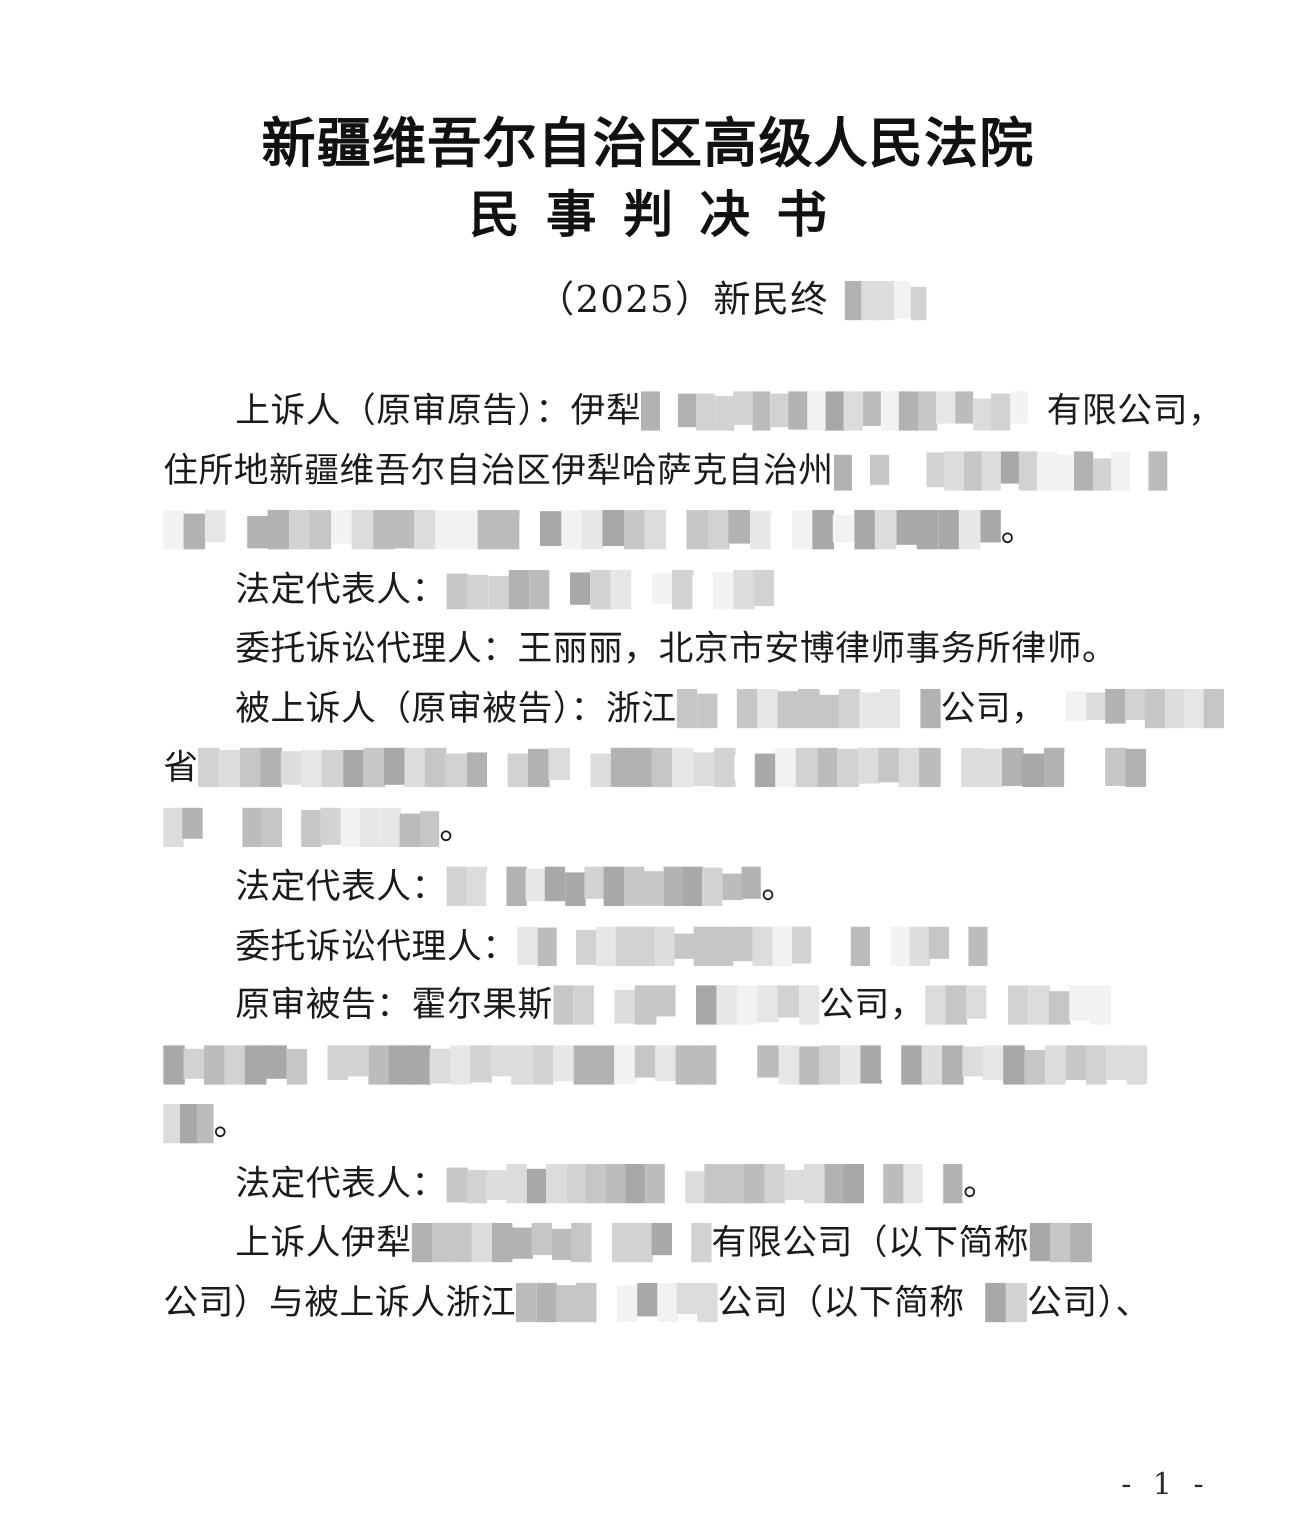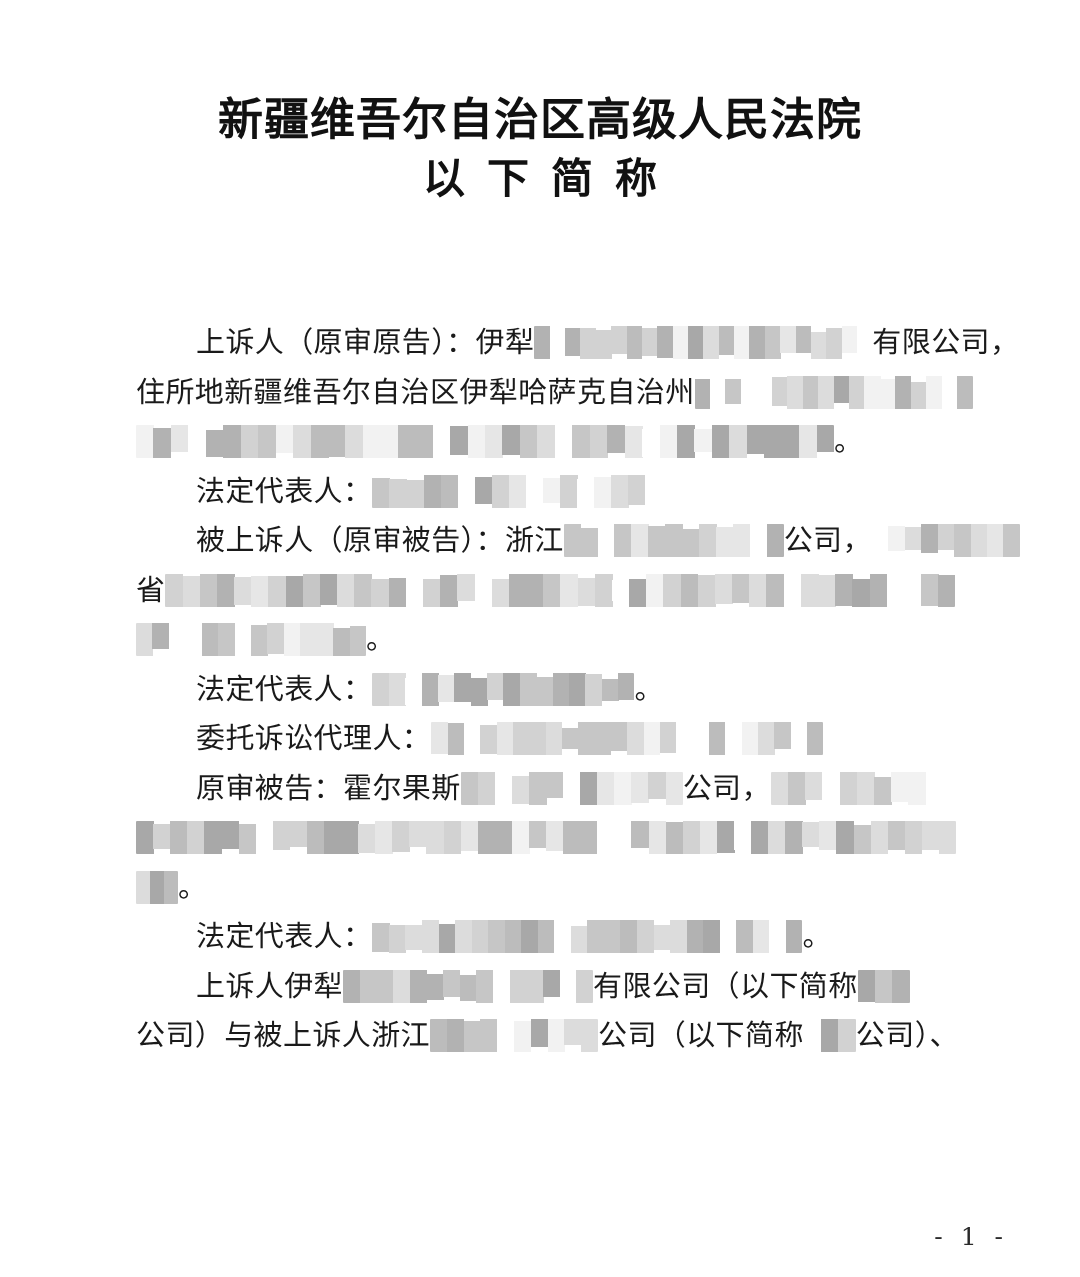--- a/index.html
+++ b/index.html
@@ -116,38 +116,52 @@
     color: #2a2a2a;
   }
 </style>
 </head>
 <body>
 
 <div class="page">
 
   <div class="title-block">
     <div class="doc-title-main">新疆维吾尔自治区高级人民法院</div>
-    <div class="doc-title-sub">以下简称</div>
+    <div class="doc-title-sub">民事判决书</div>
   </div>
 
+  <div class="case-no">
+    <span>（2025）新民终</span>
+      <span class="redact" style="width:82px;">
+        <span class="cell" style="left:0.00px;width:14.27px;top:0px;bottom:0px;background:#ffffff;"></span>
+        <span class="cell" style="left:13.67px;width:14.27px;top:0px;bottom:0px;background:#b2b2b2;"></span>
+        <span class="cell" style="left:27.33px;width:14.27px;top:0px;bottom:0px;background:#dcdcdc;"></span>
+        <span class="cell" style="left:41.00px;width:14.27px;top:0px;bottom:0px;background:#dcdcdc;"></span>
+        <span class="cell" style="left:54.67px;width:14.27px;top:0px;bottom:2px;background:#f2f2f2;"></span>
+        <span class="cell" style="left:68.33px;width:14.27px;top:5px;bottom:0px;background:#d2d2d2;"></span>
+      </span>
+  </div>
 
   <div class="body-text">
 
     <div class="para">
       <span class="ln"><span class="indent"></span><span>上诉人（原审原告）：</span><span>伊犁</span><span class="redact" style="width:338px;"><span class="cell" style="left:0.00px;width:15.96px;top:0px;bottom:0px;background:#b2b2b2;"></span><span class="cell" style="left:15.36px;width:15.96px;top:0px;bottom:0px;background:#ffffff;"></span><span class="cell" style="left:30.73px;width:15.96px;top:2px;bottom:3px;background:#b2b2b2;"></span><span class="cell" style="left:46.09px;width:15.96px;top:2px;bottom:0px;background:#d2d2d2;"></span><span class="cell" style="left:61.45px;width:15.96px;top:4px;bottom:0px;background:#d2d2d2;"></span><span class="cell" style="left:76.82px;width:15.96px;top:0px;bottom:5px;background:#d2d2d2;"></span><span class="cell" style="left:92.18px;width:15.96px;top:0px;bottom:0px;background:#bcbcbc;"></span><span class="cell" style="left:107.55px;width:15.96px;top:2px;bottom:3px;background:#d2d2d2;"></span><span class="cell" style="left:122.91px;width:15.96px;top:0px;bottom:1px;background:#b2b2b2;"></span><span class="cell" style="left:138.27px;width:15.96px;top:0px;bottom:0px;background:#f2f2f2;"></span><span class="cell" style="left:153.64px;width:15.96px;top:0px;bottom:0px;background:#a8a8a8;"></span><span class="cell" style="left:169.00px;width:15.96px;top:0px;bottom:0px;background:#dcdcdc;"></span><span class="cell" style="left:184.36px;width:15.96px;top:0px;bottom:4px;background:#bcbcbc;"></span><span class="cell" style="left:199.73px;width:15.96px;top:0px;bottom:0px;background:#f2f2f2;"></span><span class="cell" style="left:215.09px;width:15.96px;top:0px;bottom:0px;background:#b2b2b2;"></span><span class="cell" style="left:230.45px;width:15.96px;top:0px;bottom:0px;background:#c6c6c6;"></span><span class="cell" style="left:245.82px;width:15.96px;top:0px;bottom:6px;background:#e6e6e6;"></span><span class="cell" style="left:261.18px;width:15.96px;top:0px;bottom:6px;background:#bcbcbc;"></span><span class="cell" style="left:276.55px;width:15.96px;top:6px;bottom:0px;background:#dcdcdc;"></span><span class="cell" style="left:291.91px;width:15.96px;top:2px;bottom:0px;background:#d2d2d2;"></span><span class="cell" style="left:307.27px;width:15.96px;top:0px;bottom:6px;background:#f2f2f2;"></span><span class="cell" style="left:322.64px;width:15.96px;top:0px;bottom:0px;background:#ffffff;"></span></span><span>有限公司，</span></span>
 
       <span class="ln"><span>住所地新疆维吾尔自治区伊犁哈萨克自治州</span><span class="redact" style="width:278px;"><span class="cell" style="left:0.00px;width:16.04px;top:3px;bottom:0px;background:#b2b2b2;"></span><span class="cell" style="left:15.44px;width:16.04px;top:0px;bottom:0px;background:#ffffff;"></span><span class="cell" style="left:30.89px;width:16.04px;top:3px;bottom:5px;background:#c6c6c6;"></span><span class="cell" style="left:46.33px;width:16.04px;top:0px;bottom:0px;background:#ffffff;"></span><span class="cell" style="left:61.78px;width:16.04px;top:0px;bottom:0px;background:#ffffff;"></span><span class="cell" style="left:77.22px;width:16.04px;top:1px;bottom:3px;background:#d2d2d2;"></span><span class="cell" style="left:92.67px;width:16.04px;top:0px;bottom:0px;background:#dcdcdc;"></span><span class="cell" style="left:108.11px;width:16.04px;top:0px;bottom:0px;background:#c6c6c6;"></span><span class="cell" style="left:123.56px;width:16.04px;top:0px;bottom:0px;background:#dcdcdc;"></span><span class="cell" style="left:139.00px;width:16.04px;top:0px;bottom:6px;background:#a8a8a8;"></span><span class="cell" style="left:154.44px;width:16.04px;top:0px;bottom:0px;background:#d2d2d2;"></span><span class="cell" style="left:169.89px;width:16.04px;top:0px;bottom:0px;background:#f2f2f2;"></span><span class="cell" style="left:185.33px;width:16.04px;top:3px;bottom:0px;background:#f2f2f2;"></span><span class="cell" style="left:200.78px;width:16.04px;top:0px;bottom:0px;background:#b2b2b2;"></span><span class="cell" style="left:216.22px;width:16.04px;top:6px;bottom:0px;background:#d2d2d2;"></span><span class="cell" style="left:231.67px;width:16.04px;top:0px;bottom:0px;background:#f2f2f2;"></span><span class="cell" style="left:247.11px;width:16.04px;top:0px;bottom:0px;background:#ffffff;"></span><span class="cell" style="left:262.56px;width:16.04px;top:0px;bottom:0px;background:#bcbcbc;"></span></span></span>
 
       <span class="ln"><span class="redact" style="width:698px;"><span class="cell" style="left:0.00px;width:18.05px;top:0px;bottom:0px;background:#f2f2f2;"></span><span class="cell" style="left:17.45px;width:18.05px;top:3px;bottom:0px;background:#b2b2b2;"></span><span class="cell" style="left:34.90px;width:18.05px;top:0px;bottom:6px;background:#e6e6e6;"></span><span class="cell" style="left:52.35px;width:18.05px;top:0px;bottom:0px;background:#ffffff;"></span><span class="cell" style="left:69.80px;width:18.05px;top:5px;bottom:1px;background:#b2b2b2;"></span><span class="cell" style="left:87.25px;width:18.05px;top:0px;bottom:0px;background:#b2b2b2;"></span><span class="cell" style="left:104.70px;width:18.05px;top:0px;bottom:0px;background:#d2d2d2;"></span><span class="cell" style="left:122.15px;width:18.05px;top:0px;bottom:0px;background:#c6c6c6;"></span><span class="cell" style="left:139.60px;width:18.05px;top:0px;bottom:5px;background:#f2f2f2;"></span><span class="cell" style="left:157.05px;width:18.05px;top:0px;bottom:0px;background:#dcdcdc;"></span><span class="cell" style="left:174.50px;width:18.05px;top:0px;bottom:0px;background:#bcbcbc;"></span><span class="cell" style="left:191.95px;width:18.05px;top:0px;bottom:1px;background:#bcbcbc;"></span><span class="cell" style="left:209.40px;width:18.05px;top:0px;bottom:0px;background:#dcdcdc;"></span><span class="cell" style="left:226.85px;width:18.05px;top:0px;bottom:0px;background:#f2f2f2;"></span><span class="cell" style="left:244.30px;width:18.05px;top:0px;bottom:0px;background:#f2f2f2;"></span><span class="cell" style="left:261.75px;width:18.05px;top:0px;bottom:0px;background:#bcbcbc;"></span><span class="cell" style="left:279.20px;width:18.05px;top:0px;bottom:0px;background:#bcbcbc;"></span><span class="cell" style="left:296.65px;width:18.05px;top:5px;bottom:0px;background:#ffffff;"></span><span class="cell" style="left:314.10px;width:18.05px;top:1px;bottom:3px;background:#a8a8a8;"></span><span class="cell" style="left:331.55px;width:18.05px;top:0px;bottom:0px;background:#f2f2f2;"></span><span class="cell" style="left:349.00px;width:18.05px;top:0px;bottom:0px;background:#e6e6e6;"></span><span class="cell" style="left:366.45px;width:18.05px;top:0px;bottom:3px;background:#a8a8a8;"></span><span class="cell" style="left:383.90px;width:18.05px;top:0px;bottom:0px;background:#c6c6c6;"></span><span class="cell" style="left:401.35px;width:18.05px;top:0px;bottom:0px;background:#dcdcdc;"></span><span class="cell" style="left:418.80px;width:18.05px;top:4px;bottom:0px;background:#ffffff;"></span><span class="cell" style="left:436.25px;width:18.05px;top:0px;bottom:0px;background:#c6c6c6;"></span><span class="cell" style="left:453.70px;width:18.05px;top:0px;bottom:0px;background:#d2d2d2;"></span><span class="cell" style="left:471.15px;width:18.05px;top:0px;bottom:5px;background:#b2b2b2;"></span><span class="cell" style="left:488.60px;width:18.05px;top:1px;bottom:0px;background:#e6e6e6;"></span><span class="cell" style="left:506.05px;width:18.05px;top:4px;bottom:1px;background:#ffffff;"></span><span class="cell" style="left:523.50px;width:18.05px;top:0px;bottom:0px;background:#f2f2f2;"></span><span class="cell" style="left:540.95px;width:18.05px;top:0px;bottom:0px;background:#a8a8a8;"></span><span class="cell" style="left:558.40px;width:18.05px;top:4px;bottom:6px;background:#f2f2f2;"></span><span class="cell" style="left:575.85px;width:18.05px;top:0px;bottom:0px;background:#a8a8a8;"></span><span class="cell" style="left:593.30px;width:18.05px;top:0px;bottom:0px;background:#dcdcdc;"></span><span class="cell" style="left:610.75px;width:18.05px;top:0px;bottom:4px;background:#a8a8a8;"></span><span class="cell" style="left:628.20px;width:18.05px;top:0px;bottom:0px;background:#a8a8a8;"></span><span class="cell" style="left:645.65px;width:18.05px;top:0px;bottom:0px;background:#a8a8a8;"></span><span class="cell" style="left:663.10px;width:18.05px;top:0px;bottom:0px;background:#e6e6e6;"></span><span class="cell" style="left:680.55px;width:18.05px;top:0px;bottom:6px;background:#a8a8a8;"></span></span><span>。</span></span>
     </div>
 
     <div class="para">
       <span class="ln"><span class="indent"></span><span>法定代表人：</span><span class="redact" style="width:290px;"><span class="cell" style="left:0.00px;width:17.66px;top:3px;bottom:0px;background:#c6c6c6;"></span><span class="cell" style="left:17.06px;width:17.66px;top:4px;bottom:0px;background:#d2d2d2;"></span><span class="cell" style="left:34.12px;width:17.66px;top:5px;bottom:0px;background:#d2d2d2;"></span><span class="cell" style="left:51.18px;width:17.66px;top:0px;bottom:0px;background:#b2b2b2;"></span><span class="cell" style="left:68.24px;width:17.66px;top:0px;bottom:0px;background:#bcbcbc;"></span><span class="cell" style="left:85.29px;width:17.66px;top:0px;bottom:0px;background:#ffffff;"></span><span class="cell" style="left:102.35px;width:17.66px;top:2px;bottom:4px;background:#a8a8a8;"></span><span class="cell" style="left:119.41px;width:17.66px;top:0px;bottom:0px;background:#d2d2d2;"></span><span class="cell" style="left:136.47px;width:17.66px;top:0px;bottom:0px;background:#e6e6e6;"></span><span class="cell" style="left:153.53px;width:17.66px;top:0px;bottom:0px;background:#ffffff;"></span><span class="cell" style="left:170.59px;width:17.66px;top:3px;bottom:5px;background:#f2f2f2;"></span><span class="cell" style="left:187.65px;width:17.66px;top:0px;bottom:0px;background:#d2d2d2;"></span><span class="cell" style="left:204.71px;width:17.66px;top:4px;bottom:0px;background:#ffffff;"></span><span class="cell" style="left:221.76px;width:17.66px;top:2px;bottom:0px;background:#f2f2f2;"></span><span class="cell" style="left:238.82px;width:17.66px;top:0px;bottom:0px;background:#dcdcdc;"></span><span class="cell" style="left:255.88px;width:17.66px;top:0px;bottom:3px;background:#d2d2d2;"></span><span class="cell" style="left:272.94px;width:17.66px;top:0px;bottom:0px;background:#ffffff;"></span></span></span>
     </div>
 
+    <div class="para">
+      <span class="ln"><span class="indent"></span><span>委托诉讼代理人：</span><span>王丽丽，北京市安博律师事务所律师。</span></span>
+    </div>
 
 
     <div class="para">
       <span class="ln"><span class="indent"></span><span>被上诉人（原审被告）：</span><span>浙江</span><span class="redact" style="width:220px;"><span class="cell" style="left:0.00px;width:17.52px;top:0px;bottom:0px;background:#c6c6c6;"></span><span class="cell" style="left:16.92px;width:17.52px;top:4px;bottom:0px;background:#c6c6c6;"></span><span class="cell" style="left:33.85px;width:17.52px;top:0px;bottom:0px;background:#ffffff;"></span><span class="cell" style="left:50.77px;width:17.52px;top:0px;bottom:0px;background:#c6c6c6;"></span><span class="cell" style="left:67.69px;width:17.52px;top:0px;bottom:0px;background:#e6e6e6;"></span><span class="cell" style="left:84.62px;width:17.52px;top:2px;bottom:0px;background:#c6c6c6;"></span><span class="cell" style="left:101.54px;width:17.52px;top:0px;bottom:0px;background:#c6c6c6;"></span><span class="cell" style="left:118.46px;width:17.52px;top:5px;bottom:0px;background:#c6c6c6;"></span><span class="cell" style="left:135.38px;width:17.52px;top:0px;bottom:0px;background:#d2d2d2;"></span><span class="cell" style="left:152.31px;width:17.52px;top:3px;bottom:0px;background:#e6e6e6;"></span><span class="cell" style="left:169.23px;width:17.52px;top:0px;bottom:0px;background:#e6e6e6;"></span><span class="cell" style="left:186.15px;width:17.52px;top:3px;bottom:2px;background:#ffffff;"></span><span class="cell" style="left:203.08px;width:17.52px;top:0px;bottom:0px;background:#b2b2b2;"></span></span><span>公司，</span><span class="redact" style="width:148px;"><span class="cell" style="left:0.00px;width:17.04px;top:0px;bottom:0px;background:#ffffff;"></span><span class="cell" style="left:16.44px;width:17.04px;top:2px;bottom:6px;background:#f2f2f2;"></span><span class="cell" style="left:32.89px;width:17.04px;top:3px;bottom:7px;background:#dcdcdc;"></span><span class="cell" style="left:49.33px;width:17.04px;top:0px;bottom:4px;background:#b2b2b2;"></span><span class="cell" style="left:65.78px;width:17.04px;top:0px;bottom:7px;background:#d2d2d2;"></span><span class="cell" style="left:82.22px;width:17.04px;top:0px;bottom:0px;background:#c6c6c6;"></span><span class="cell" style="left:98.67px;width:17.04px;top:0px;bottom:0px;background:#dcdcdc;"></span><span class="cell" style="left:115.11px;width:17.04px;top:0px;bottom:0px;background:#e6e6e6;"></span><span class="cell" style="left:131.56px;width:17.04px;top:0px;bottom:0px;background:#c6c6c6;"></span></span></span>
 
       <span class="ln"><span>省</span><span class="redact" style="width:790px;"><span class="cell" style="left:0.00px;width:17.77px;top:0px;bottom:0px;background:#d2d2d2;"></span><span class="cell" style="left:17.17px;width:17.77px;top:2px;bottom:0px;background:#dcdcdc;"></span><span class="cell" style="left:34.35px;width:17.77px;top:0px;bottom:0px;background:#c6c6c6;"></span><span class="cell" style="left:51.52px;width:17.77px;top:0px;bottom:0px;background:#b2b2b2;"></span><span class="cell" style="left:68.70px;width:17.77px;top:3px;bottom:2px;background:#dcdcdc;"></span><span class="cell" style="left:85.87px;width:17.77px;top:2px;bottom:0px;background:#e6e6e6;"></span><span class="cell" style="left:103.04px;width:17.77px;top:2px;bottom:0px;background:#d2d2d2;"></span><span class="cell" style="left:120.22px;width:17.77px;top:2px;bottom:0px;background:#a8a8a8;"></span><span class="cell" style="left:137.39px;width:17.77px;top:0px;bottom:0px;background:#c6c6c6;"></span><span class="cell" style="left:154.57px;width:17.77px;top:0px;bottom:2px;background:#a8a8a8;"></span><span class="cell" style="left:171.74px;width:17.77px;top:0px;bottom:0px;background:#dcdcdc;"></span><span class="cell" style="left:188.91px;width:17.77px;top:0px;bottom:0px;background:#c6c6c6;"></span><span class="cell" style="left:206.09px;width:17.77px;top:5px;bottom:0px;background:#d2d2d2;"></span><span class="cell" style="left:223.26px;width:17.77px;top:4px;bottom:0px;background:#b2b2b2;"></span><span class="cell" style="left:240.43px;width:17.77px;top:1px;bottom:4px;background:#ffffff;"></span><span class="cell" style="left:257.61px;width:17.77px;top:5px;bottom:0px;background:#d2d2d2;"></span><span class="cell" style="left:274.78px;width:17.77px;top:1px;bottom:0px;background:#b2b2b2;"></span><span class="cell" style="left:291.96px;width:17.77px;top:0px;bottom:6px;background:#dcdcdc;"></span><span class="cell" style="left:309.13px;width:17.77px;top:0px;bottom:2px;background:#ffffff;"></span><span class="cell" style="left:326.30px;width:17.77px;top:5px;bottom:0px;background:#dcdcdc;"></span><span class="cell" style="left:343.48px;width:17.77px;top:0px;bottom:0px;background:#b2b2b2;"></span><span class="cell" style="left:360.65px;width:17.77px;top:0px;bottom:0px;background:#b2b2b2;"></span><span class="cell" style="left:377.83px;width:17.77px;top:0px;bottom:0px;background:#c6c6c6;"></span><span class="cell" style="left:395.00px;width:17.77px;top:0px;bottom:0px;background:#e6e6e6;"></span><span class="cell" style="left:412.17px;width:17.77px;top:4px;bottom:1px;background:#dcdcdc;"></span><span class="cell" style="left:429.35px;width:17.77px;top:0px;bottom:0px;background:#d2d2d2;"></span><span class="cell" style="left:446.52px;width:17.77px;top:6px;bottom:6px;background:#ffffff;"></span><span class="cell" style="left:463.70px;width:17.77px;top:5px;bottom:0px;background:#a8a8a8;"></span><span class="cell" style="left:480.87px;width:17.77px;top:0px;bottom:0px;background:#f2f2f2;"></span><span class="cell" style="left:498.04px;width:17.77px;top:0px;bottom:0px;background:#d2d2d2;"></span><span class="cell" style="left:515.22px;width:17.77px;top:0px;bottom:0px;background:#bcbcbc;"></span><span class="cell" style="left:532.39px;width:17.77px;top:1px;bottom:0px;background:#d2d2d2;"></span><span class="cell" style="left:549.57px;width:17.77px;top:0px;bottom:3px;background:#dcdcdc;"></span><span class="cell" style="left:566.74px;width:17.77px;top:0px;bottom:4px;background:#c6c6c6;"></span><span class="cell" style="left:583.91px;width:17.77px;top:0px;bottom:0px;background:#dcdcdc;"></span><span class="cell" style="left:601.09px;width:17.77px;top:0px;bottom:0px;background:#bcbcbc;"></span><span class="cell" style="left:618.26px;width:17.77px;top:0px;bottom:0px;background:#ffffff;"></span><span class="cell" style="left:635.43px;width:17.77px;top:0px;bottom:0px;background:#dcdcdc;"></span><span class="cell" style="left:652.61px;width:17.77px;top:1px;bottom:0px;background:#dcdcdc;"></span><span class="cell" style="left:669.78px;width:17.77px;top:0px;bottom:1px;background:#b2b2b2;"></span><span class="cell" style="left:686.96px;width:17.77px;top:5px;bottom:0px;background:#a8a8a8;"></span><span class="cell" style="left:704.13px;width:17.77px;top:0px;bottom:0px;background:#b2b2b2;"></span><span class="cell" style="left:721.30px;width:17.77px;top:4px;bottom:0px;background:#ffffff;"></span><span class="cell" style="left:738.48px;width:17.77px;top:0px;bottom:3px;background:#ffffff;"></span><span class="cell" style="left:755.65px;width:17.77px;top:0px;bottom:1px;background:#c6c6c6;"></span><span class="cell" style="left:772.83px;width:17.77px;top:1px;bottom:0px;background:#b2b2b2;"></span></span></span>
 
       <span class="ln"><span class="redact" style="width:230px;"><span class="cell" style="left:0.00px;width:17.03px;top:0px;bottom:0px;background:#dcdcdc;"></span><span class="cell" style="left:16.43px;width:17.03px;top:0px;bottom:7px;background:#b2b2b2;"></span><span class="cell" style="left:32.86px;width:17.03px;top:0px;bottom:0px;background:#ffffff;"></span><span class="cell" style="left:49.29px;width:17.03px;top:0px;bottom:0px;background:#ffffff;"></span><span class="cell" style="left:65.71px;width:17.03px;top:0px;bottom:0px;background:#bcbcbc;"></span><span class="cell" style="left:82.14px;width:17.03px;top:0px;bottom:0px;background:#c6c6c6;"></span><span class="cell" style="left:98.57px;width:17.03px;top:5px;bottom:0px;background:#ffffff;"></span><span class="cell" style="left:115.00px;width:17.03px;top:2px;bottom:0px;background:#c6c6c6;"></span><span class="cell" style="left:131.43px;width:17.03px;top:0px;bottom:2px;background:#d2d2d2;"></span><span class="cell" style="left:147.86px;width:17.03px;top:0px;bottom:0px;background:#f2f2f2;"></span><span class="cell" style="left:164.29px;width:17.03px;top:0px;bottom:0px;background:#e6e6e6;"></span><span class="cell" style="left:180.71px;width:17.03px;top:0px;bottom:0px;background:#e6e6e6;"></span><span class="cell" style="left:197.14px;width:17.03px;top:5px;bottom:0px;background:#bcbcbc;"></span><span class="cell" style="left:213.57px;width:17.03px;top:3px;bottom:0px;background:#c6c6c6;"></span></span><span>。</span></span>
     </div>
 

